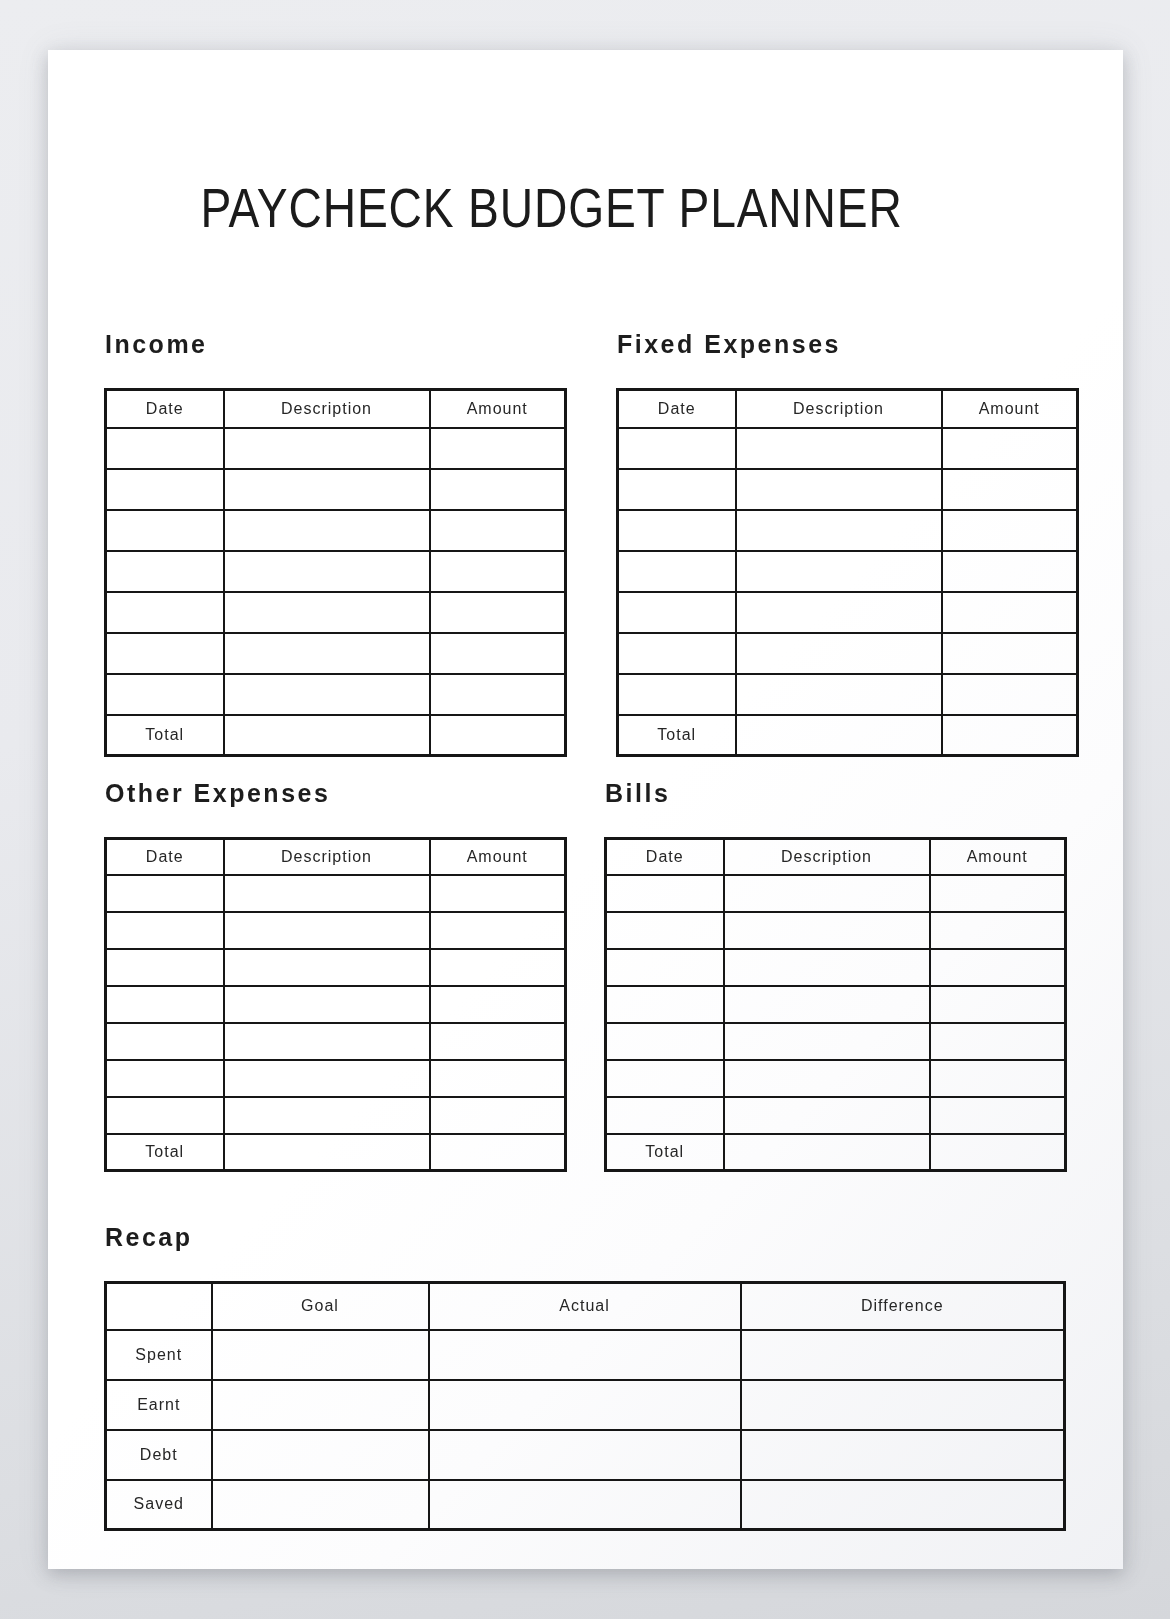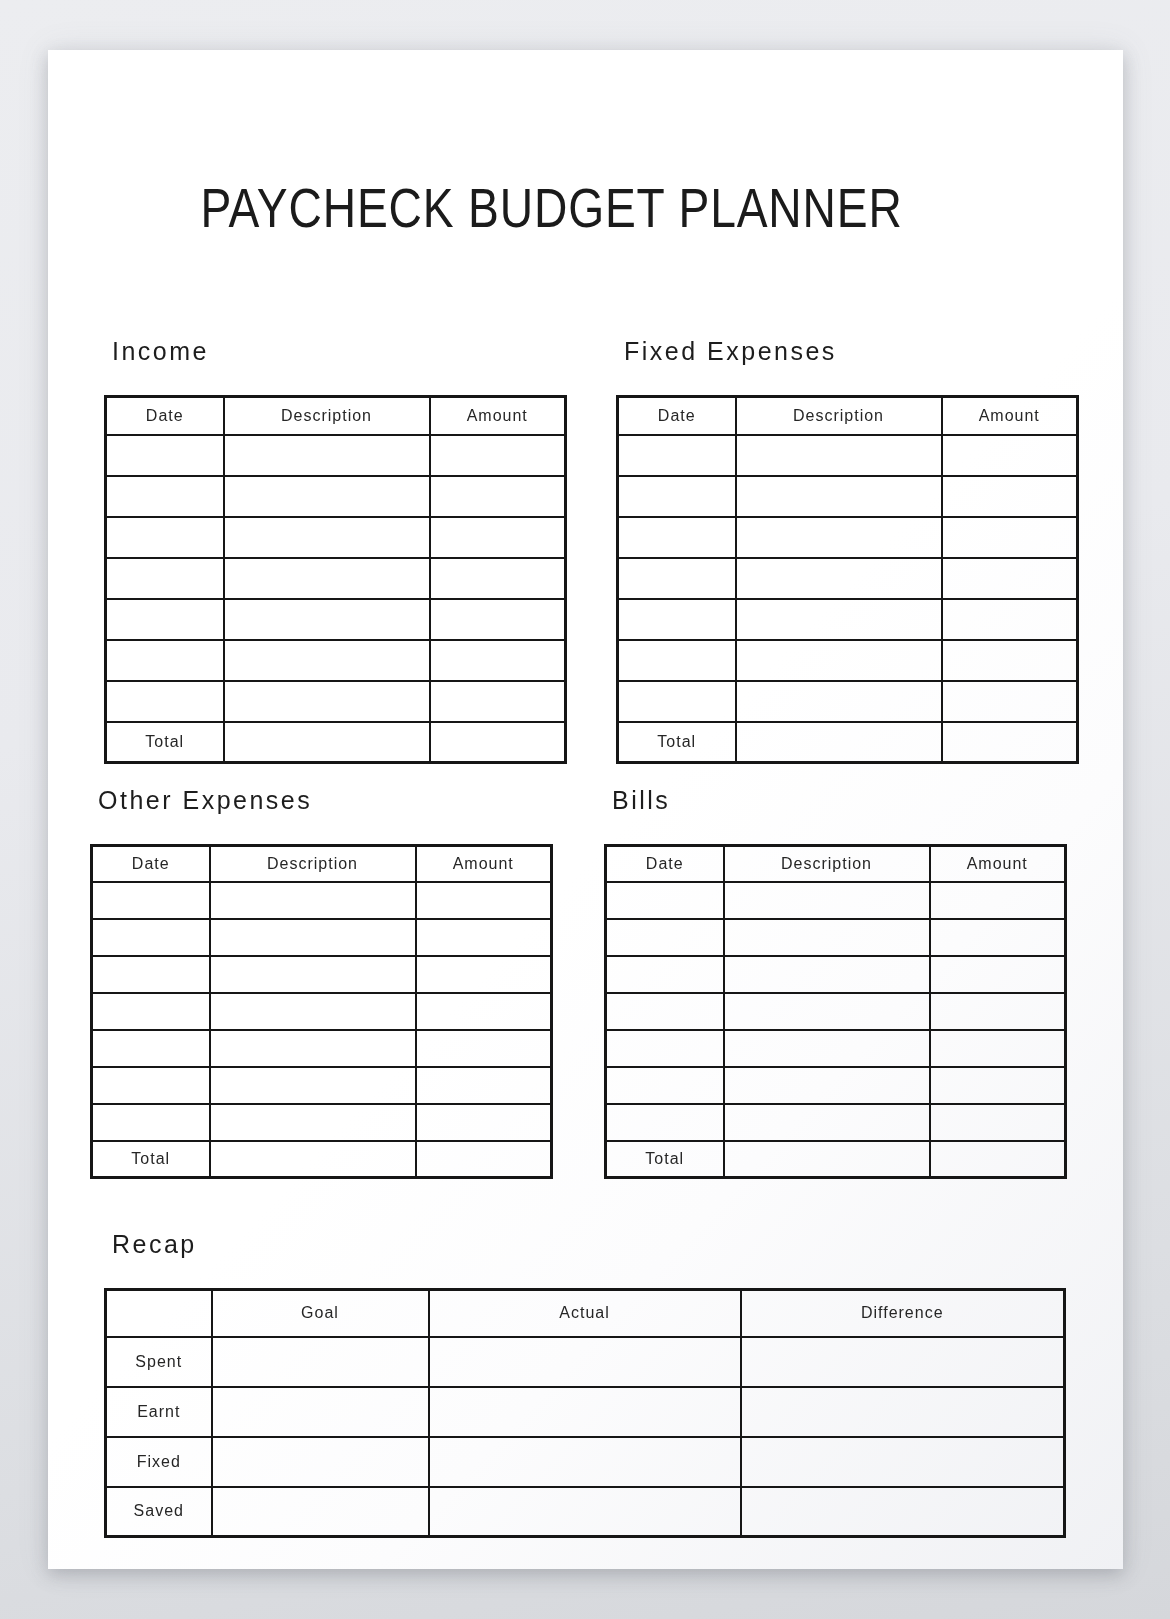--- a/index.html
+++ b/index.html
@@ -36,28 +36,28 @@
     font-weight: 400;
     letter-spacing: 1px;
     line-height: 60px;
     color: #1b1b1b;
     transform: translateX(-34px) scaleX(0.84);
     white-space: nowrap;
   }
   section { position: absolute; }
   .sec-income   { left: 56px;  top: 280px; }
   .sec-fixed    { left: 556px; top: 280px; padding-left: 12px; }
-  .sec-other    { left: 42px;  top: 729px; }
+  .sec-other    { left: 56px;  top: 729px; }
   .sec-bills    { left: 556px; top: 729px; }
   .sec-recap    { left: 56px;  top: 1173px; }
 
   .sec-title {
-    margin: 8px;
+    margin: 1px;
     font-size: 25px;
-    font-weight: 400;
+    font-weight: 700;
     letter-spacing: 2.5px;
     line-height: 26px;
     color: #1d1d1d;
     white-space: nowrap;
   }
   .sec-income .sec-title, .sec-fixed .sec-title { margin-bottom: 22px; }
   .sec-other .sec-title,  .sec-bills .sec-title { margin-bottom: 20px; }
   .sec-recap .sec-title { margin-bottom: 17px; }
 
   table {
@@ -376,21 +376,21 @@
             <td></td>
             <td></td>
           </tr>
           <tr>
             <td>Earnt</td>
             <td></td>
             <td></td>
             <td></td>
           </tr>
           <tr>
-            <td>Fixed</td>
+            <td>Debt</td>
             <td></td>
             <td></td>
             <td></td>
           </tr>
           <tr>
             <td>Saved</td>
             <td></td>
             <td></td>
             <td></td>
           </tr>

